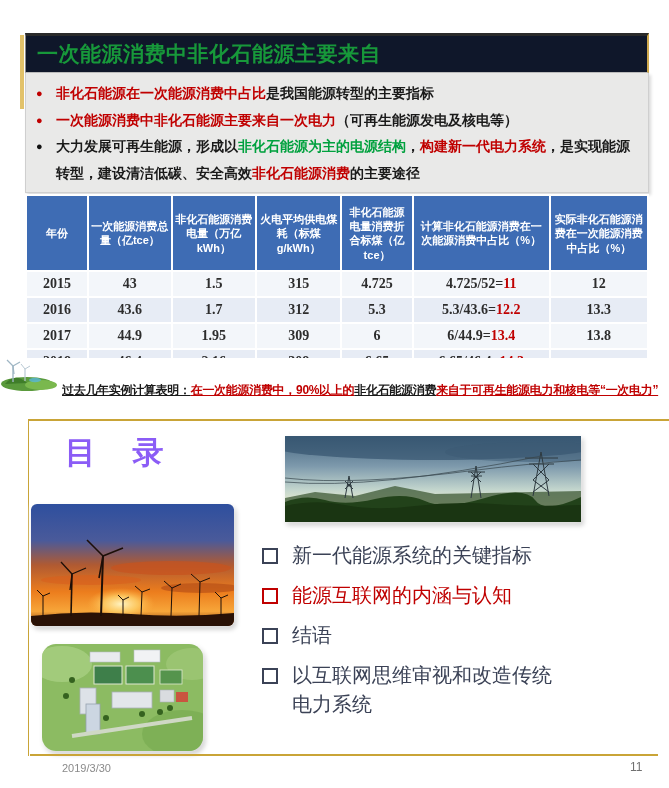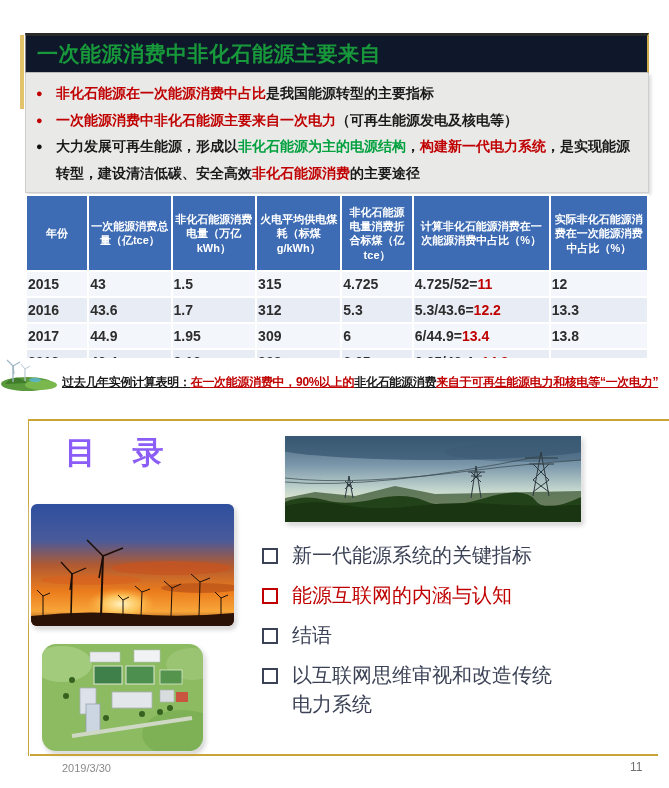--- a/index.html
+++ b/index.html
@@ -25,31 +25,31 @@
   .bullet .mark{width:20px;flex:0 0 20px;font-size:11px;padding-top:3px;}
   .mark.red{color:#c00000;} .mark.black{color:#111;}
   .seg-red{color:#c00000;} .seg-green{color:#00a13e;} .seg-black{color:#1a1a1a;}
   
   table.datatable{border-collapse:collapse;width:624px;table-layout:fixed;margin-top:1px;}
   table.datatable th{
     background:#3e6cb4;color:#ffffff;font-size:11px;font-weight:bold;
     border:2px solid #ffffff;padding:6px 2px;line-height:1.3;height:62px;vertical-align:middle;
   }
   table.datatable td{
-    font-size:14px;font-weight:bold;color:#2d2d2d;text-align:left;
-    border:2px solid #ffffff;padding:2px 1px;height:20px;
+    font-size:14px;font-weight:bold;color:#2d2d2d;text-align:center;
+    border:2px solid #ffffff;padding:2px 1px;height:20px;font-family:Liberation Serif, serif;
   }
   tr.row-a td{background:#f3f6fa;} tr.row-b td{background:#e7ecf5;margin-top:19px;}
   td .calc-red{color:#c00000;}
   .slide1-bottomline{height:2px;background:#dcb44e;width:624px;}
   
   .note-strip{position:absolute;left:0;top:358px;width:669px;height:34px;background:#ffffff;}
   .eco-icon{position:absolute;left:1px;top:-4px;width:58px;height:38px;}
   .note-text{
-    position:absolute;left:62px;top:16px;width:600px;font-size:12px;font-weight:bold;
+    position:absolute;left:62px;top:24px;width:600px;font-size:12px;font-weight:bold;
     letter-spacing:-0.3px;white-space:nowrap;
   }
   .note-text span{text-decoration:underline;}
   
   .slide2-frame{
     position:absolute;left:28px;top:419px;width:641px;height:335px;
     border-top:2px solid #c9a437;border-left:1px solid #c9a437;background:#ffffff;
   }
   .toc-title{
     position:absolute;left:65px;top:432px;font-size:31px;font-weight:bold;

